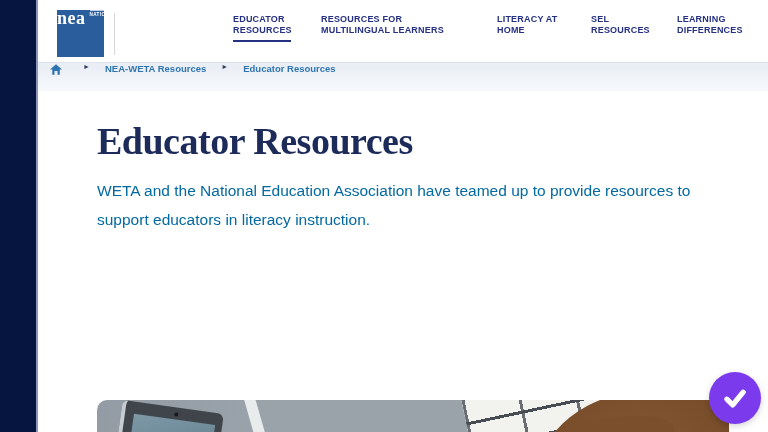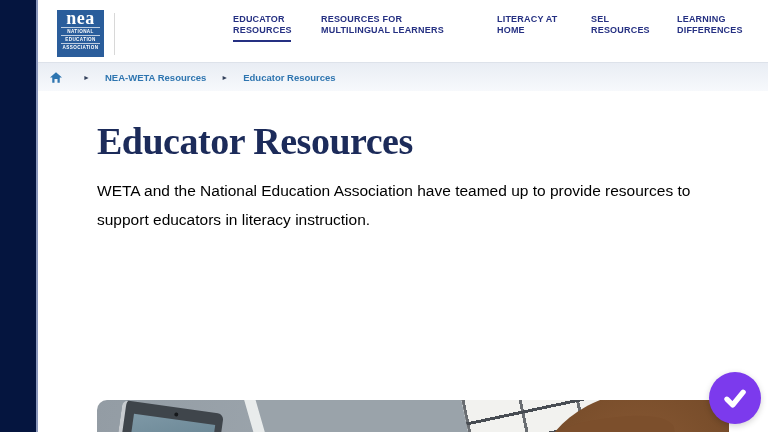--- a/index.html
+++ b/index.html
@@ -11,52 +11,52 @@
   
   .left-bar { position:absolute; left:0; top:0; width:38px; height:432px;
               background:#05153f; border-right:2px solid #8a97bb; z-index:5; }
 
   .page { position:absolute; left:38px; top:0; width:730px; height:432px; background:#fff; }
 
   
   .site-header { position:relative; height:62px; background:#fff; }
   .logos { position:absolute; left:19px; top:10px; display:flex; align-items:center; }
   .nea-logo { width:47px; height:47px; background:#2a5d9b; color:#fff; text-align:center;
-              display:flex; flex-direction:column; justify-content:flex-start; cursor:pointer; }
+              display:flex; flex-direction:row; justify-content:flex-start; cursor:pointer; }
   .nea-word { font-family:"Liberation Serif", serif; font-weight:bold; font-size:18px;
               line-height:17px; letter-spacing:.5px; }
   .nea-sub { font-size:4.6px; font-weight:bold; letter-spacing:.4px; line-height:6px;
              border-top:0.5px solid rgba(255,255,255,.7); margin:0 4px; padding-top:1px; }
   .nea-sub:first-of-type { margin-top:2px; }
   .logo-divider { width:1px; height:42px; background:#d8d8d8; margin:0 8px 0 10px; }
   .weta-logo { width:98px; height:46px; cursor:pointer; }
 
   .main-nav { position:absolute; left:195px; top:14px; display:flex; gap:24px; }
   .nav-item { color:#253082; font-size:9px; font-weight:bold; line-height:11px;
               letter-spacing:.2px; cursor:pointer; text-transform:uppercase; }
   .nav-item.w1{width:64px;} .nav-item.w2{width:70px;} .nav-item.w3{width:152px;}
   .nav-item.w4{width:62px;} .nav-item.w5{width:76px;}
   .nav-item.active::after { content:""; display:block; width:58px; height:2px;
                             background:#253082; margin-top:4px; }
 
   
   .breadcrumb-band { position:absolute; left:0; top:62px; width:730px; height:29px;
                      background:linear-gradient(#e9edf4, #f7f9fc);
-                     border-top:1px solid #dde2ea; display:flex; align-items:center;
+                     border-top:1px solid #dde2ea; display:flex; 
                      padding-left:12px;gap:9px; }
   .crumb-home { width:12px; height:12px; margin-right:6px; cursor:pointer; display:flex; align-items:center; }
   .crumb-link { color:#2e75b0; font-size:9.5px; font-weight:bold; cursor:pointer; }
   .crumb-sep { color:#33415c; font-size:7px; margin:0 6px; }
 
   
   .main-content { position:relative; }
   .page-title { margin:57px 0 0 59px; font-family:"Liberation Serif", serif;
                 font-weight:bold; font-size:38px; letter-spacing:-.5px; color:#1c2b5a; }
   .intro-text { margin:13px 0 0 59px; width:628px; font-size:15.5px; line-height:29px;
-                color:#000000; }
+                color:#0369a1; }
 
   
   .hero-photo { position:absolute; left:59px; top:281px; width:632px; height:170px;
                 border-radius:10px 10px 0 0; overflow:hidden;
                 background:linear-gradient(105deg,#939ca4 0%,#a2abb2 55%,#adb5bc 100%); }
   .ph { position:absolute; }
   .frame { left:150px; top:-105px; width:390px; height:175px;
            border:11px solid #e9ecec; background:#9aa3aa; transform:rotate(-16deg); }
   .brick { left:388px; top:-35px; width:310px; height:260px; transform:rotate(-12deg);
            background-color:#f2f2ef;

